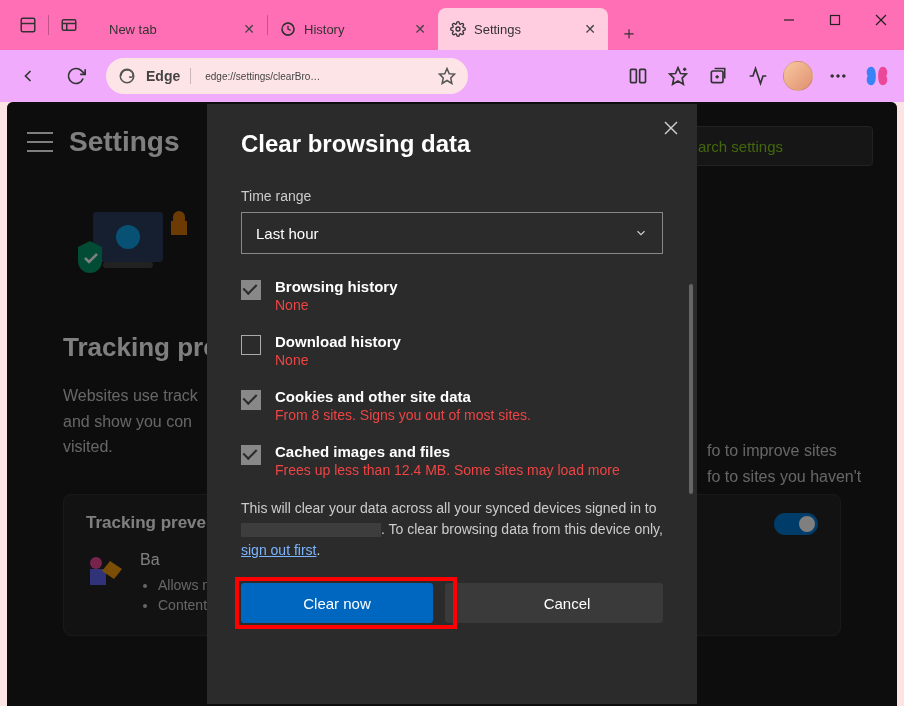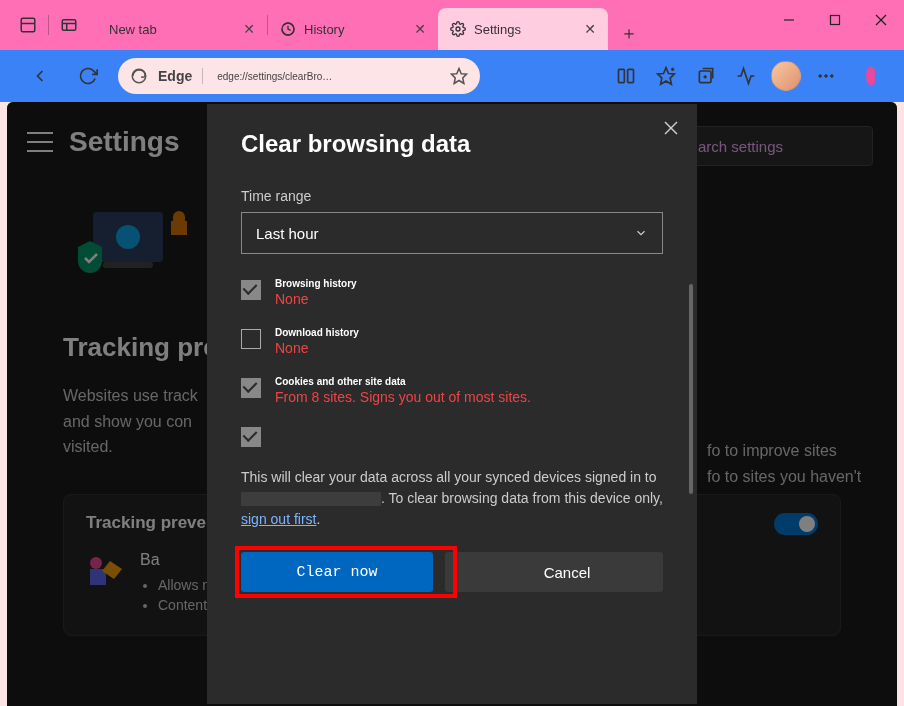--- a/index.html
+++ b/index.html
@@ -12,38 +12,38 @@
 .tab { display: flex; align-items: center; height: 42px; padding: 0 12px; font-size: 13px; color: #333; gap: 8px; border-radius: 8px 8px 0 0; position: relative; min-width: 170px; }
 .tab.active { background: #ffcce0; }
 .tab .close { margin-left: auto; font-size: 14px; color: #444; cursor: pointer; }
 .tab-sep { width: 1px; height: 20px; background: rgba(0,0,0,0.25); align-self: center; }
 .new-tab-btn { width: 34px; height: 34px; display:flex; align-items:center; justify-content:center; font-size: 18px; color: #333; margin-left: 4px; }
 .win-controls { position: absolute; right: 0; top: 0; display: flex; height: 40px; }
 .win-btn { width: 46px; display:flex; align-items:center; justify-content:center; font-size: 14px; color: #222; }
 .win-btn svg { stroke: #222; }
 
 
-.toolbar { height: 52px; background: #3b82f6; display: flex; align-items: center; padding: 0 22px; gap: 12px; }
+.toolbar { height: 52px; background: #f0abfc; display: flex; align-items: center; padding: 0 10px; gap: 12px; }
 .tool-btn { width: 36px; height: 36px; display:flex; align-items:center; justify-content:center; border-radius: 6px; color: #333; }
 .addr-bar { flex: 0 0 362px; height: 36px; background: #fde4e6; border-radius: 18px; display:flex; align-items:center; padding: 0 12px; gap: 10px; color: #444; }
 .addr-bar .edge-label { font-weight: 600; color: #444; border-right: 1px solid rgba(0,0,0,0.2); padding-right: 10px; margin-right: 4px; font-size: 14px; }
 .addr-bar .url { font-size: 10px; flex:1; white-space: nowrap; overflow: hidden; text-overflow: ellipsis; }
 .addr-bar .star { margin-left: auto; color: #555; }
 .rt-icons { display:flex; gap: 4px; margin-left: auto; align-items:center; }
 .rt-icons .tool-btn svg { stroke: #333; }
 .avatar { width: 30px; height: 30px; border-radius: 50%; background: linear-gradient(135deg, #f8c8a0, #e09070); border: 1px solid rgba(0,0,0,0.1); }
 .copilot { width: 34px; height: 34px; display:flex; align-items:center; justify-content:center; }
 
 
 .page { position: absolute; top: 102px; left: 7px; right: 7px; bottom: 0; background: #1a1a1a; color: #fff; overflow: hidden; border-radius: 6px 6px 0 0; }
 .settings-header { display:flex; align-items:center; padding: 24px 20px; gap: 16px; }
 .hamburger { width: 26px; height: 20px; display:flex; flex-direction:column; justify-content:space-between; }
 .hamburger span { height: 2px; background: #fff; }
 .settings-title { font-size: 28px; font-weight: 600; }
-.search-settings { position: absolute; right: 24px; top: 24px; width: 190px; height: 40px; background: #2c2c2c; border: 1px solid #444; display:flex; align-items:center; padding: 0 14px; color: #f0abfc; font-size: 15px; border-radius: 4px; }
+.search-settings { position: absolute; right: 24px; top: 24px; width: 190px; height: 40px; background: #2c2c2c; border: 1px solid #444; display:flex; align-items:center; padding: 0 14px; color: #84cc16; font-size: 15px; border-radius: 4px; }
 .page-body { padding: 0 56px; }
 .privacy-illus { width: 130px; height: 90px; position: relative; margin-top: 20px; }
 .tp-heading { font-size: 26px; font-weight: 600; margin-top: 40px; }
 .tp-desc { font-size: 16px; color: #ccc; margin-top: 20px; line-height: 1.6; max-width: 800px; }
 .bg-right-text { position:absolute; left: 700px; color:#ccc; font-size: 16px; line-height: 1.6; }
 .tp-card { margin-top: 34px; background: #252525; border: 1px solid #333; border-radius: 8px; padding: 18px 22px; position: relative; }
 .tp-card-title { font-size: 17px; font-weight: 600; }
 .toggle { position: absolute; right: 22px; top: 18px; width: 44px; height: 22px; background: #0078d4; border-radius: 11px; }
 .toggle::after { content:''; position:absolute; right:3px; top:3px; width:16px; height:16px; background:#fff; border-radius:50%; }
 .basic-card { margin-top: 18px; display:flex; gap: 14px; align-items:flex-start; }
@@ -57,28 +57,28 @@
 .modal-scroll { position:absolute; right: 4px; top: 180px; width: 4px; height: 210px; background: #666; border-radius: 2px; }
 .modal-close { position: absolute; right: 18px; top: 16px; color: #ccc; font-size: 16px; cursor:pointer; }
 .modal-title { font-size: 24px; font-weight: 600; color: #fff; margin-bottom: 30px; }
 .field-label { font-size: 14px; color: #ccc; margin-bottom: 8px; }
 .select { width: 100%; height: 42px; border: 1px solid #888; background: transparent; display:flex; align-items:center; padding: 0 14px; font-size: 15px; color:#fff; justify-content: space-between; margin-bottom: 24px; }
 .chev { font-size: 14px; color:#ccc; }
 .opt-row { display:flex; gap: 14px; margin-bottom: 20px; align-items:flex-start; }
 .checkbox { width: 20px; height: 20px; border: 1.5px solid #aaa; flex-shrink:0; position:relative; margin-top: 2px; }
 .checkbox.checked { background: #888; border-color: #888; }
 .checkbox.checked::after { content:''; position:absolute; left:4px; top:0px; width:6px; height:11px; border: solid #2b2b2b; border-width: 0 2.5px 2.5px 0; transform: rotate(45deg); }
-.opt-title { font-size: 10px; font-weight: 600; color: #fff; }
+.opt-title { font-size: 15px; font-weight: 600; color: #fff; }
 .opt-desc { font-size: 14px; color: #ef4444; margin-top: 2px; }
 .sync-note { font-size: 14px; color: #ccc; line-height: 1.5; margin-top: 8px; }
 .sync-note a { color: #7bb5ff; text-decoration: underline; }
 .redact { display:inline-block; width: 140px; height: 14px; background: #3d3d3d; vertical-align: middle; }
 .modal-buttons { display:flex; gap: 12px; margin-top: 22px; position: relative; }
 .btn { flex:1; height: 40px; display:flex; align-items:center; justify-content:center; font-size: 15px; border-radius: 3px; cursor:pointer; }
-.btn-primary { background: #0067c0; color: #fff; font-family: Liberation Mono, monospace; }
+.btn-primary { background: #0067c0; color: #fff; }
 .btn-secondary { background: #3a3a3a; color: #fff; padding-left: 26px; }
 .highlight-box { position:absolute; left:-6px; top:-6px; width: 222px; height: 52px; border: 4px solid #ff0000; pointer-events:none; }
 
 svg { display:block; }
 </style>
 </head>
 <body>
 
 <div class="titlebar">
   <div class="tab-icon">
@@ -306,20 +306,24 @@
   <div class="opt-row">
     <div class="checkbox checked"></div>
     <div>
       <div class="opt-title">Cookies and other site data</div>
       <div class="opt-desc">From 8 sites. Signs you out of most sites.</div>
     </div>
   </div>
 
   <div class="opt-row">
     <div class="checkbox checked"></div>
+    <div>
+      <div class="opt-title">Cached images and files</div>
+      <div class="opt-desc">Frees up less than 12.4 MB. Some sites may load more</div>
+    </div>
   </div>
 
   <div class="sync-note">
     <span>This will clear your data across all your synced devices signed in to </span><span class="redact"></span><span>. To clear browsing data from this device only, </span><a href="#">sign out first</a>.
   </div>
 
   <div class="modal-buttons">
     <div class="highlight-box"></div>
     <div class="btn btn-primary">Clear now</div>
     <div class="btn btn-secondary">Cancel</div>

